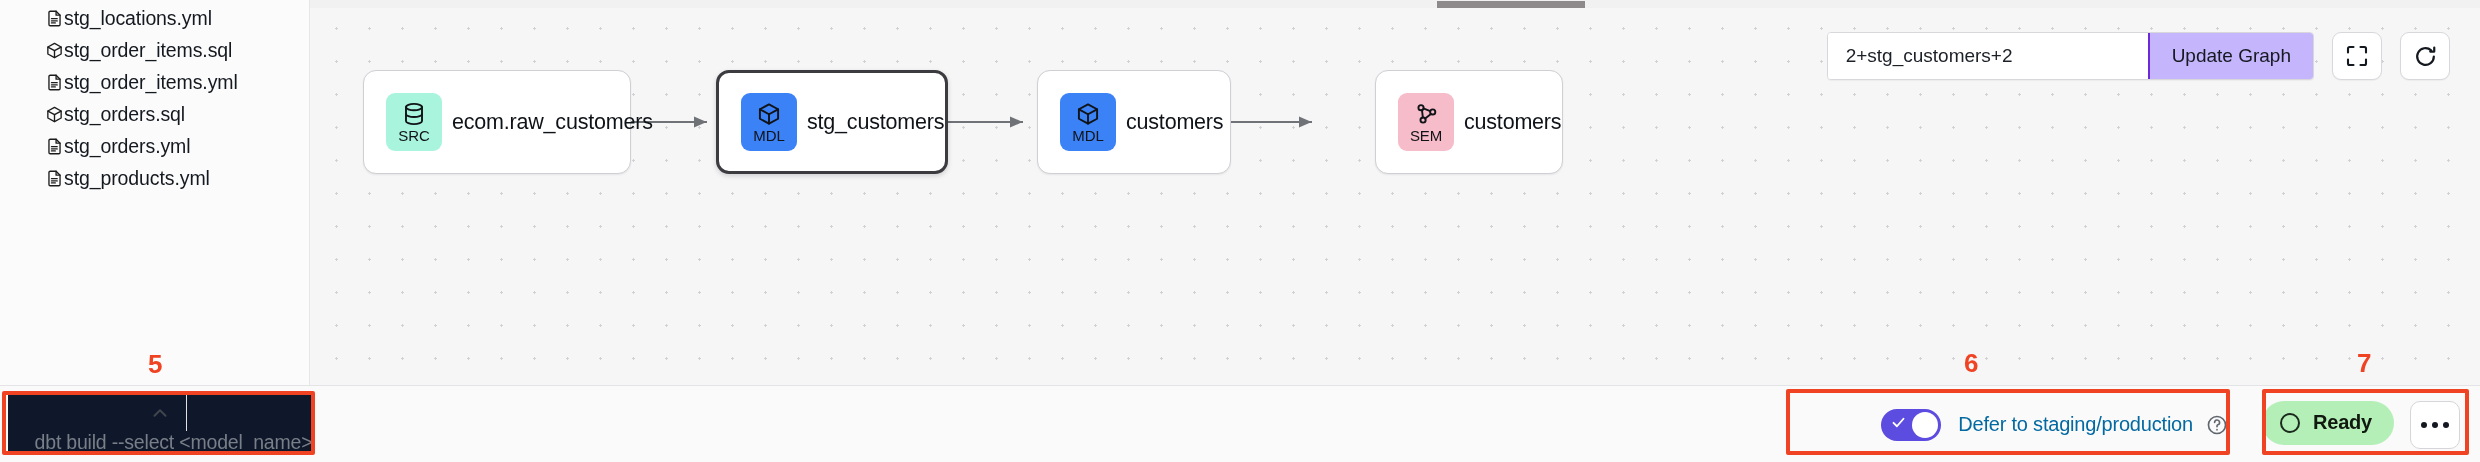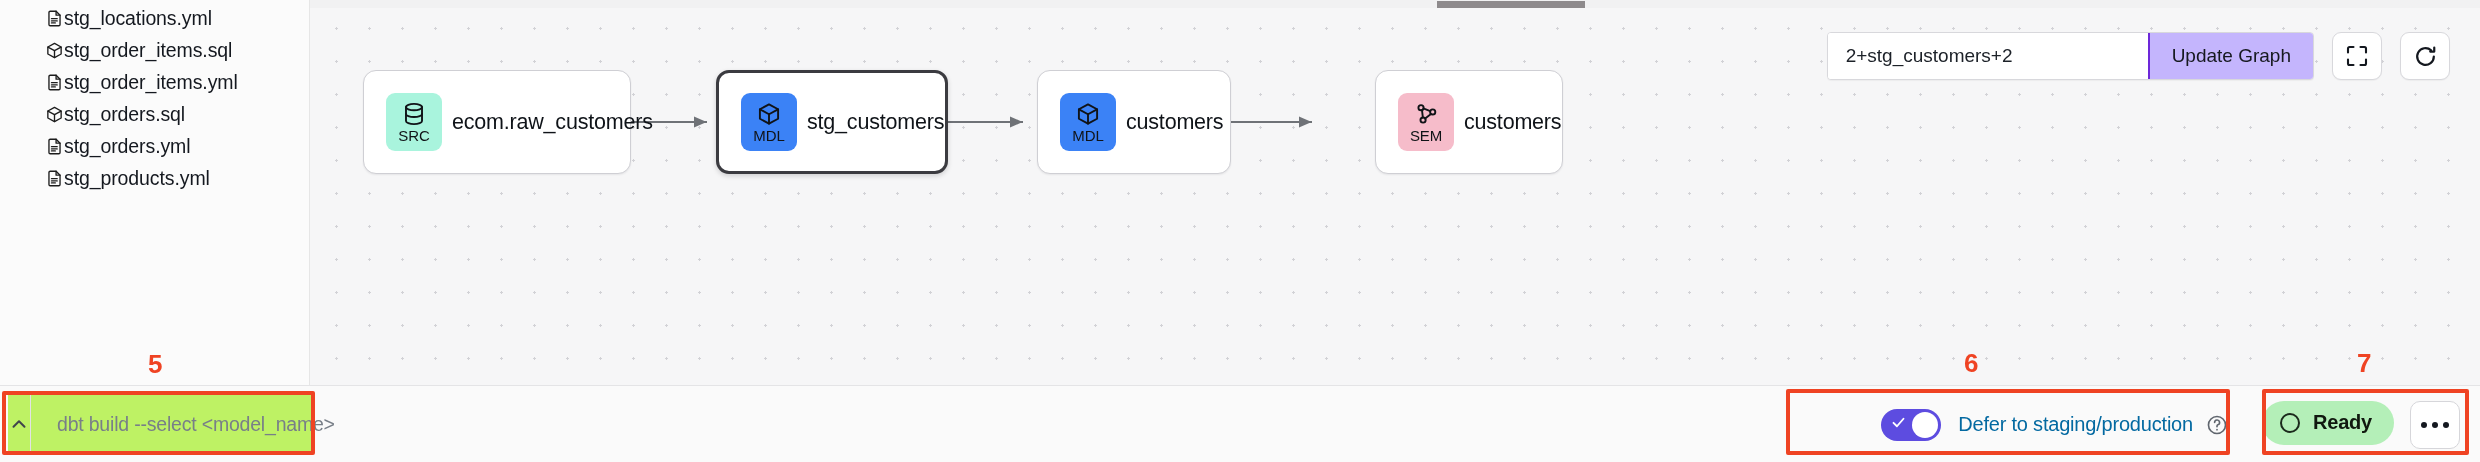--- a/index.html
+++ b/index.html
@@ -203,21 +203,22 @@
     border-top: 1px solid #e4e4e6;
     display: flex;
     align-items: center;
   }
   .command-wrap {
     display: flex;
     align-items: center;
     height: 60px;
     width: 305px;
     margin-left: 8px;
-    background: #bef264;
+    background: #0f172a;
+    flex-direction: column;
   }
   .chevron-btn {
     width: 52px;
     height: 60px;
     display: flex;
     align-items: center;
     justify-content: center;
     border-right: 1px solid #e2e2e4;
     cursor: pointer;
     color: #40454d;

